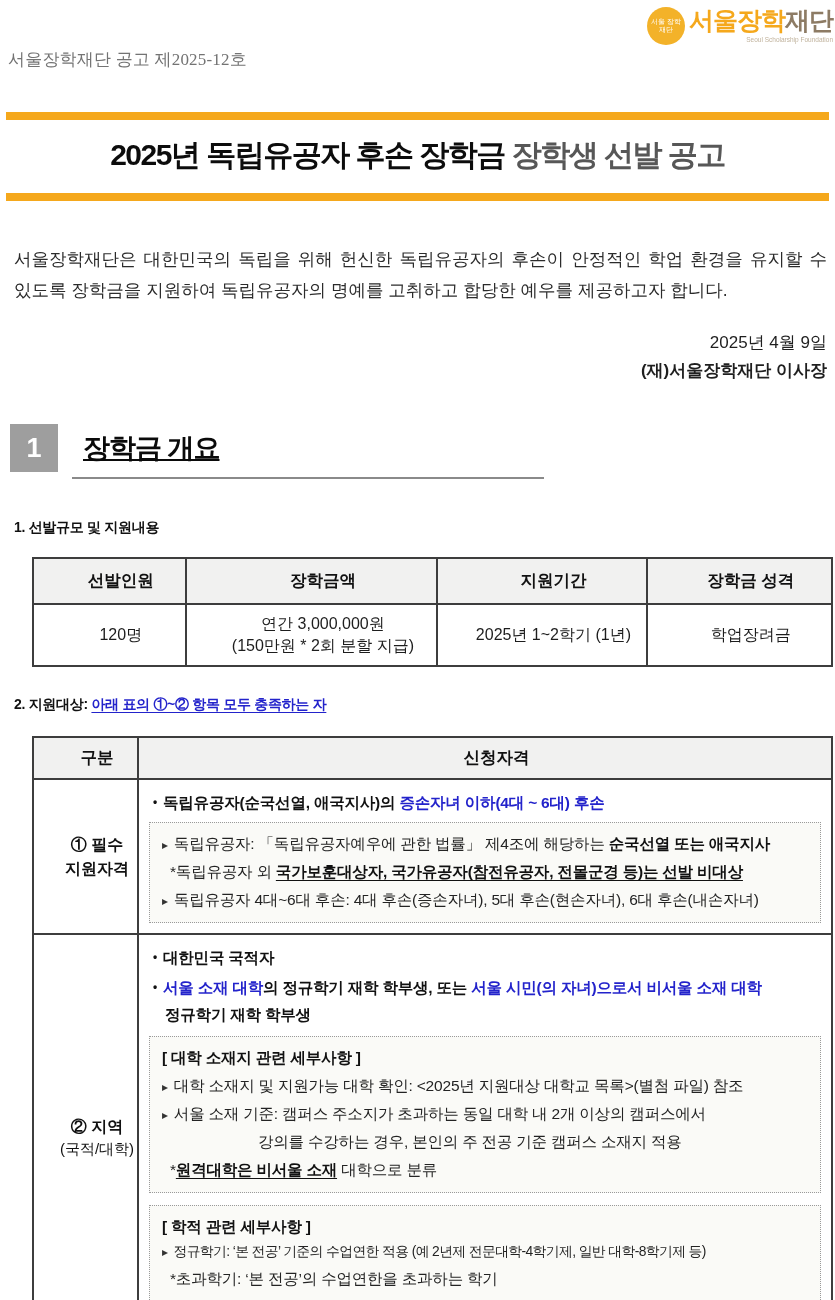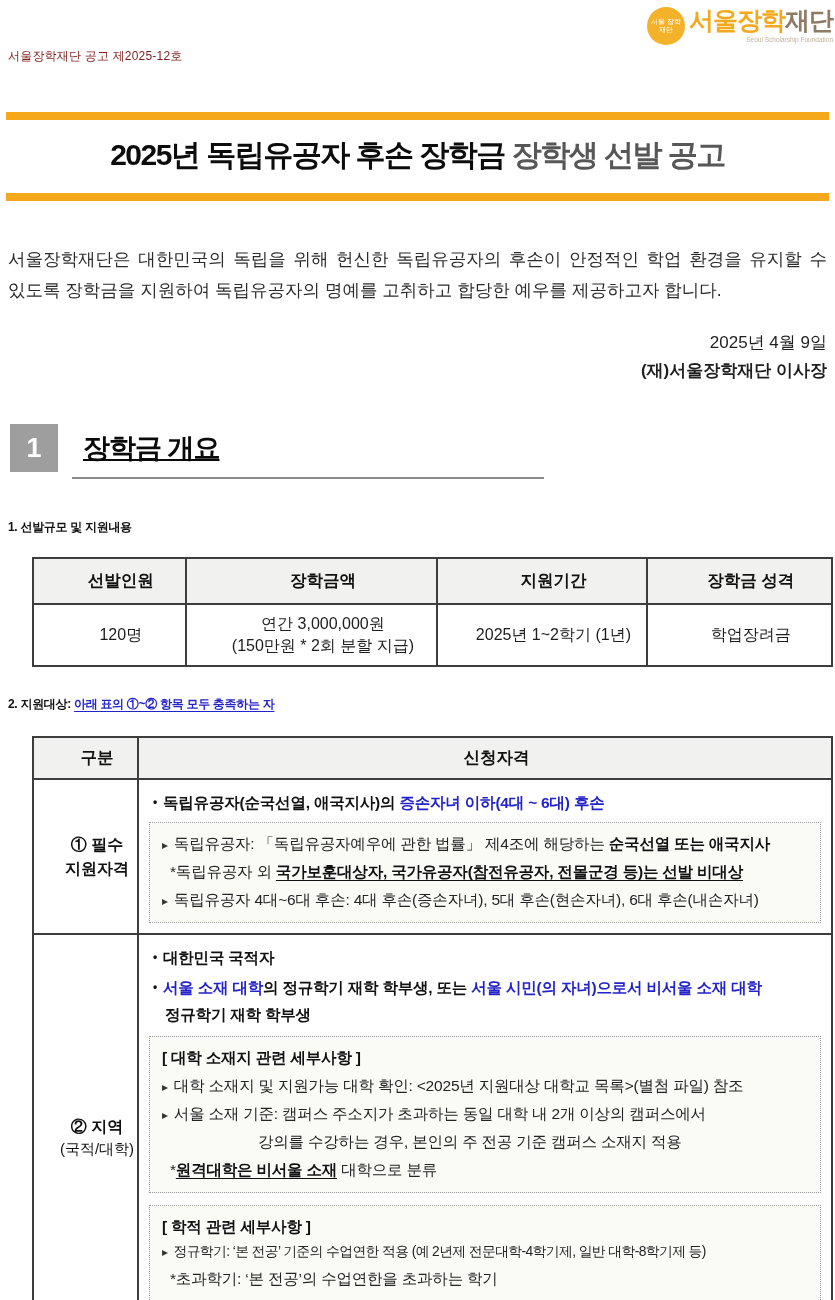--- a/index.html
+++ b/index.html
@@ -1,53 +1,53 @@
 <!DOCTYPE html>
 <html><head>
 <meta charset="utf-8">
 <style>
   html,body { margin:0; padding:0; background:#ffffff; }
   body { width:835px; height:1300px; font-family:"Liberation Sans", sans-serif; color:#222; }
   .page { position:relative; width:835px; height:1300px; overflow:hidden; background:#fff; }
 
   
-  .doc-number { position:absolute; top:48px; left:8px; font-size:12px; color:#7f1d1d; letter-spacing:0.2px; }
+  .doc-number { position:absolute; top:48px; left:8px; font-size:17px; color:#737373; letter-spacing:0.2px;font-family:Liberation Serif, serif; }
   .logo { position:absolute; top:5px; right:2px; display:flex; align-items:flex-start; }
   .logo-circle { width:38px; height:38px; border-radius:50%; background:#F3B229; color:#fff;
                  display:flex; align-items:center; justify-content:center; font-size:7px; line-height:1.1;
                  text-align:center; overflow:hidden; flex:0 0 auto; margin-top:2px; }
   .logo-text { margin-left:4px; text-align:right; }
   .logo-word { font-weight:800; font-size:25px; letter-spacing:-1px; line-height:1.2; }
   .logo-word .w1 { color:#F5A81C; }
   .logo-word .w2 { color:#8d7b64; }
   .logo-tagline { font-size:6.5px; color:#c0b29c; margin-top:1px; }
 
   
   .banner { position:absolute; top:112px; left:6px; right:6px;
             border-top:8px solid #F5A81C; border-bottom:8px solid #F5A81C;
             padding:15px 0 17px 0; text-align:center; background:#fff; }
   .banner-title { font-size:30px; font-weight:800; letter-spacing:-1.5px; color:#0c0c0c; white-space:nowrap; }
   .banner-title .gray { color:#575757; }
 
   
-  .intro { position:absolute; top:226px; left:8px; right:8px; font-size:17.5px; line-height:1.78;
+  .intro { position:absolute; top:226px; left:14px; right:8px; font-size:17.5px; line-height:1.78;
            text-align:justify; color:#2b2b2b; word-break:keep-all; }
   .date-block { position:absolute; top:329px; right:8px; text-align:right; font-size:17px; line-height:1.62; color:#1f1f1f; }
   .date-block .issuer { font-weight:700; }
 
   
   .section-header { position:absolute; top:424px; left:10px; width:560px; }
   .section-row { display:flex; align-items:center; }
   .section-badge { width:48px; height:48px; background:#9e9e9e; color:#fff; font-size:27px; font-weight:700;
                    display:flex; align-items:center; justify-content:center; flex:0 0 auto; }
   .section-title { margin-left:25px; font-size:27px; font-weight:800; letter-spacing:-1px; color:#0a0a0a;text-decoration:underline; }
   .section-underline { margin-left:62px; width:472px; height:0; border-bottom:2px solid #8a8a8a; margin-top:5px; }
 
   
-  .sub-heading { position:absolute; left:8px; font-size:12px; font-weight:700; color:#111; letter-spacing:-0.3px; }
+  .sub-heading { position:absolute; left:14px; font-size:14px; font-weight:700; color:#111; letter-spacing:-0.3px; }
   .sub-heading.h1 { top:519px; }
   .sub-heading.h2 { top:696px; }
   .link-blue { color:#2323cb; text-decoration:underline; text-underline-offset:3px; cursor:pointer; }
 
   
   table { border-collapse:collapse; table-layout:fixed; }
   .tbl { position:absolute; left:32px; width:801px; }
   .tbl th, .tbl td { border:2px solid #3d3d3d;padding-left:24px; }
   .tbl th { background:#f1f1f0; font-weight:700; font-size:16.5px; color:#111; text-align:center; }
 

